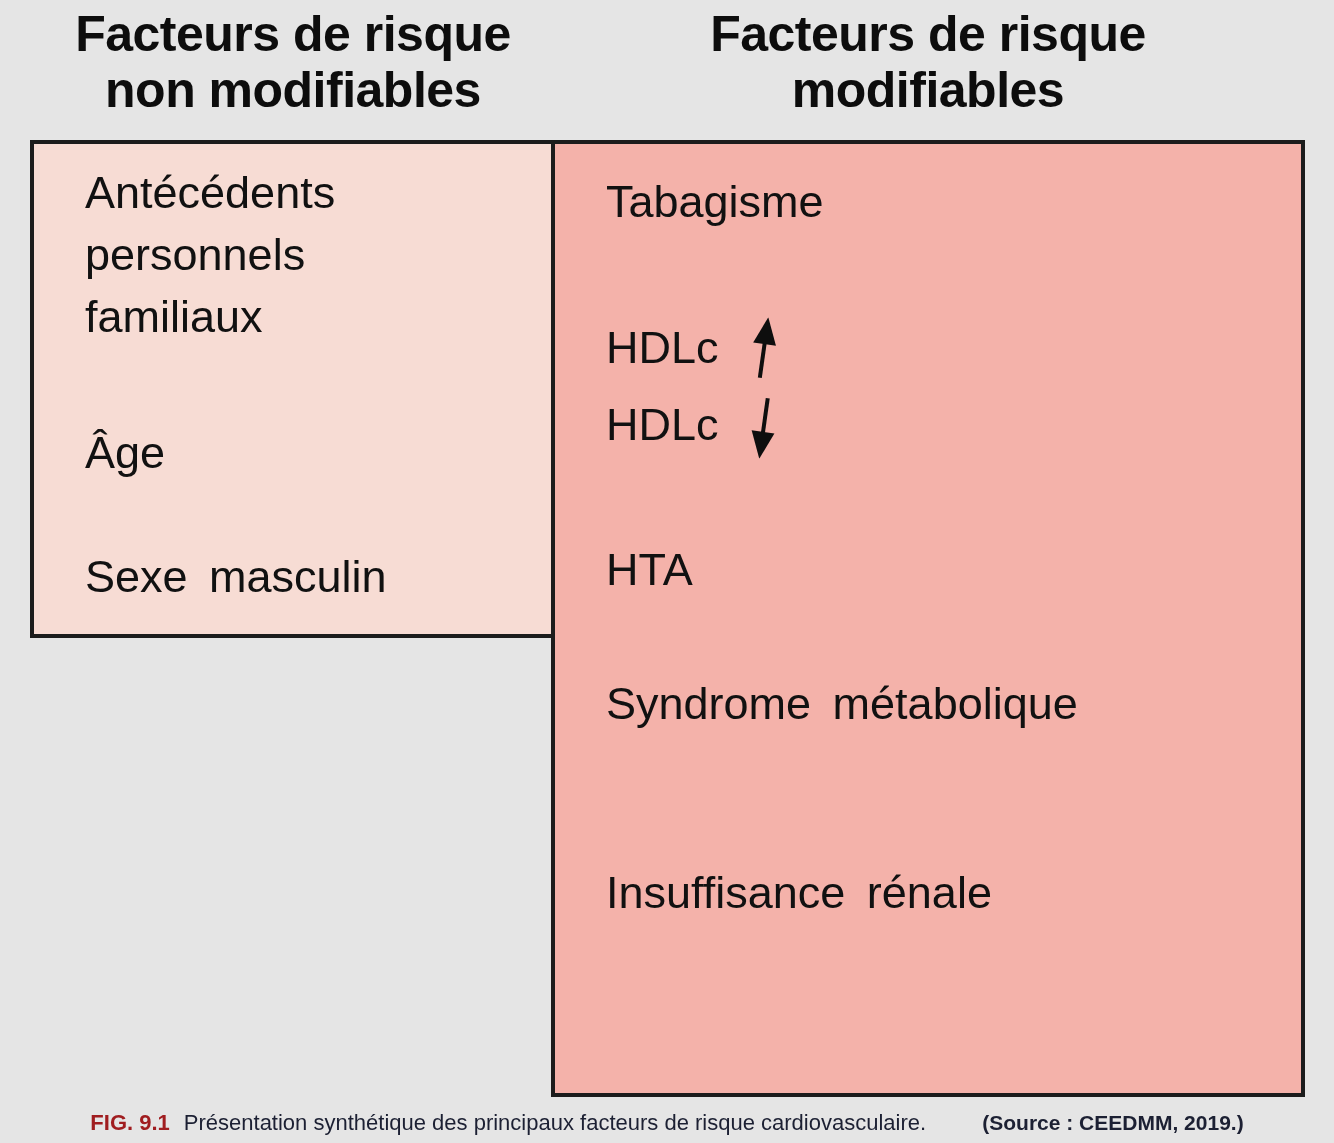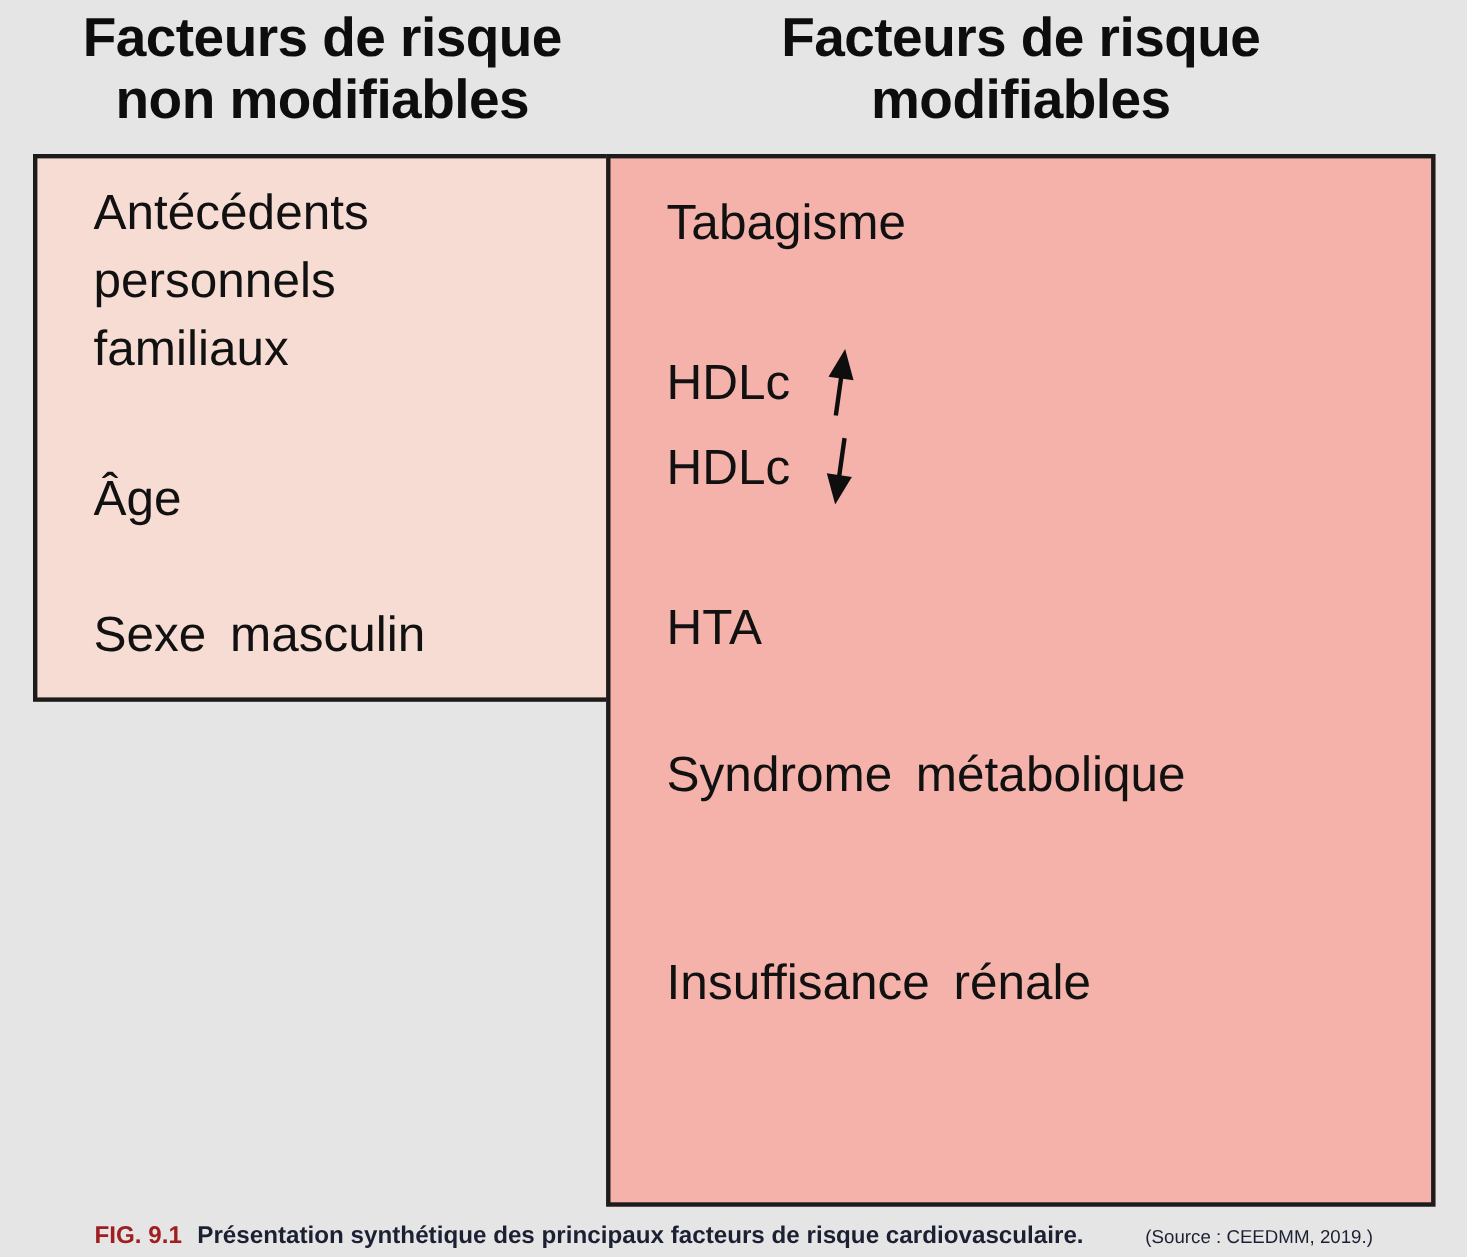--- a/index.html
+++ b/index.html
@@ -89,27 +89,27 @@
     font-size: 22px;
     line-height: 34px;
     white-space: nowrap;
   }
   .caption-label {
     font-weight: bold;
     color: var(--caption-label-color);
     margin-right: 14px;
   }
   .caption-title {
-    font-weight: bold;
+    font-weight: normal;
     color: var(--caption-text-color);
     margin-right: 6px;
   }
   .caption-source {
-    font-weight: normal;
-    font-size: 17px;
+    font-weight: bold;
+    font-size: 21px;
     color: var(--caption-text-color);
     margin-left: 44px;
   }
 </style>
 </head>
 <body>
 
 <div class="figure">
 
   <div class="col-heading left">

